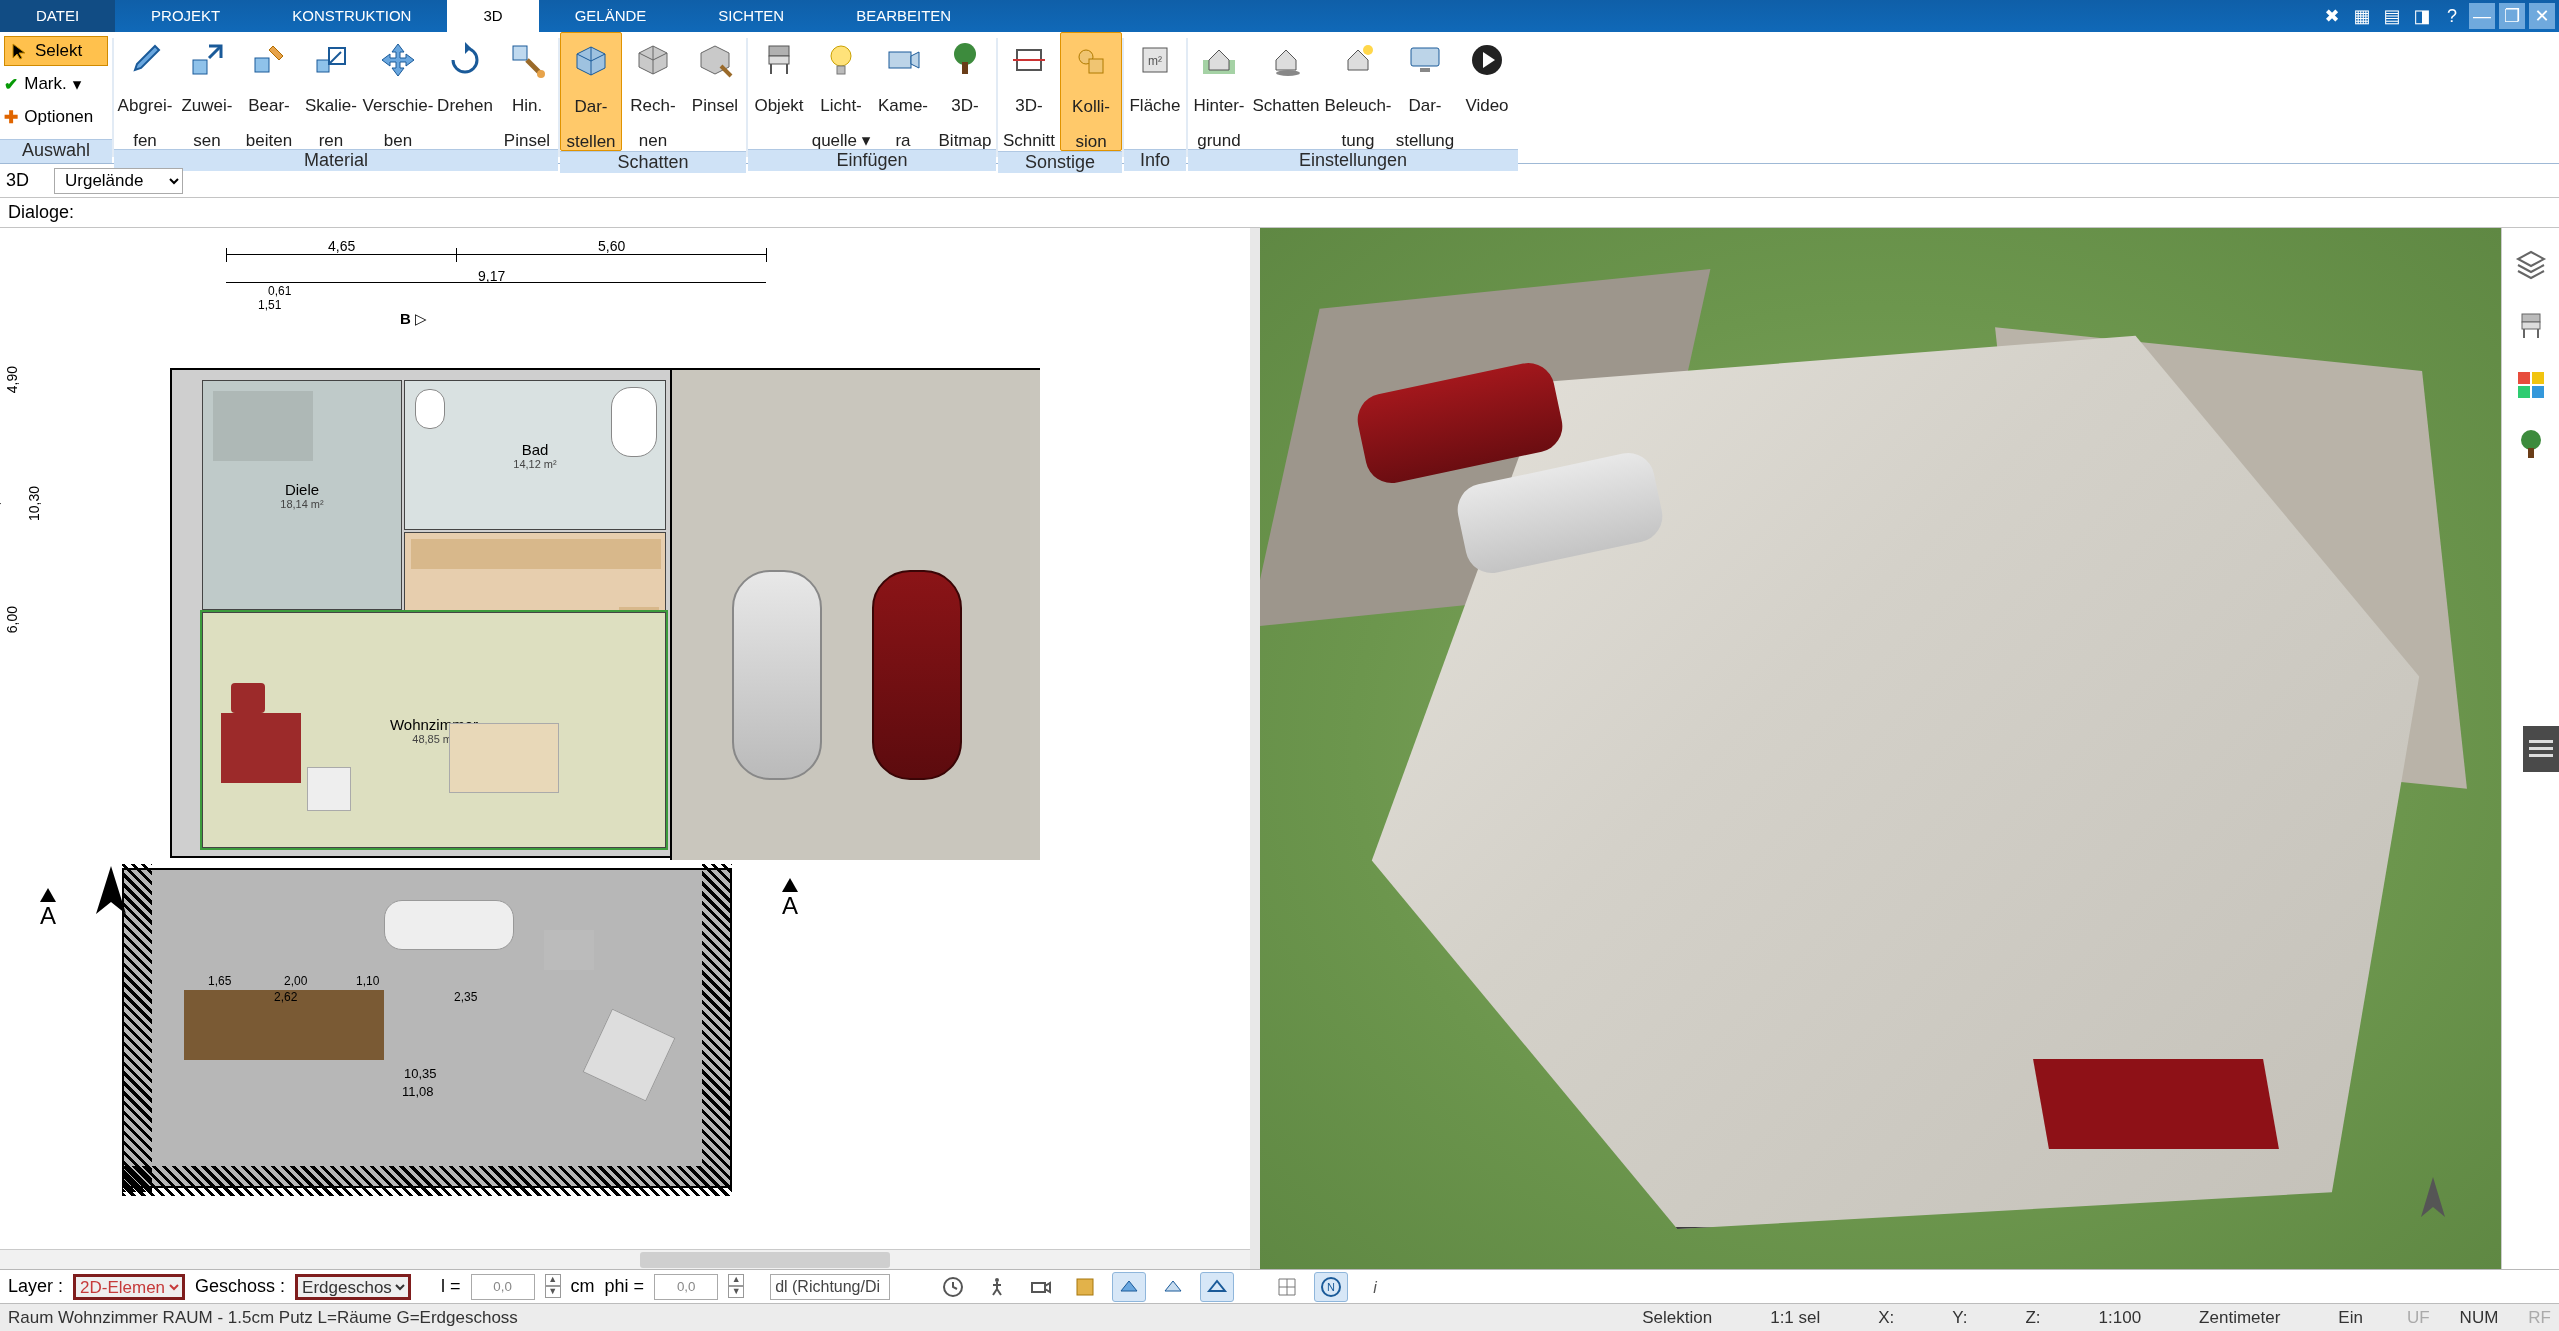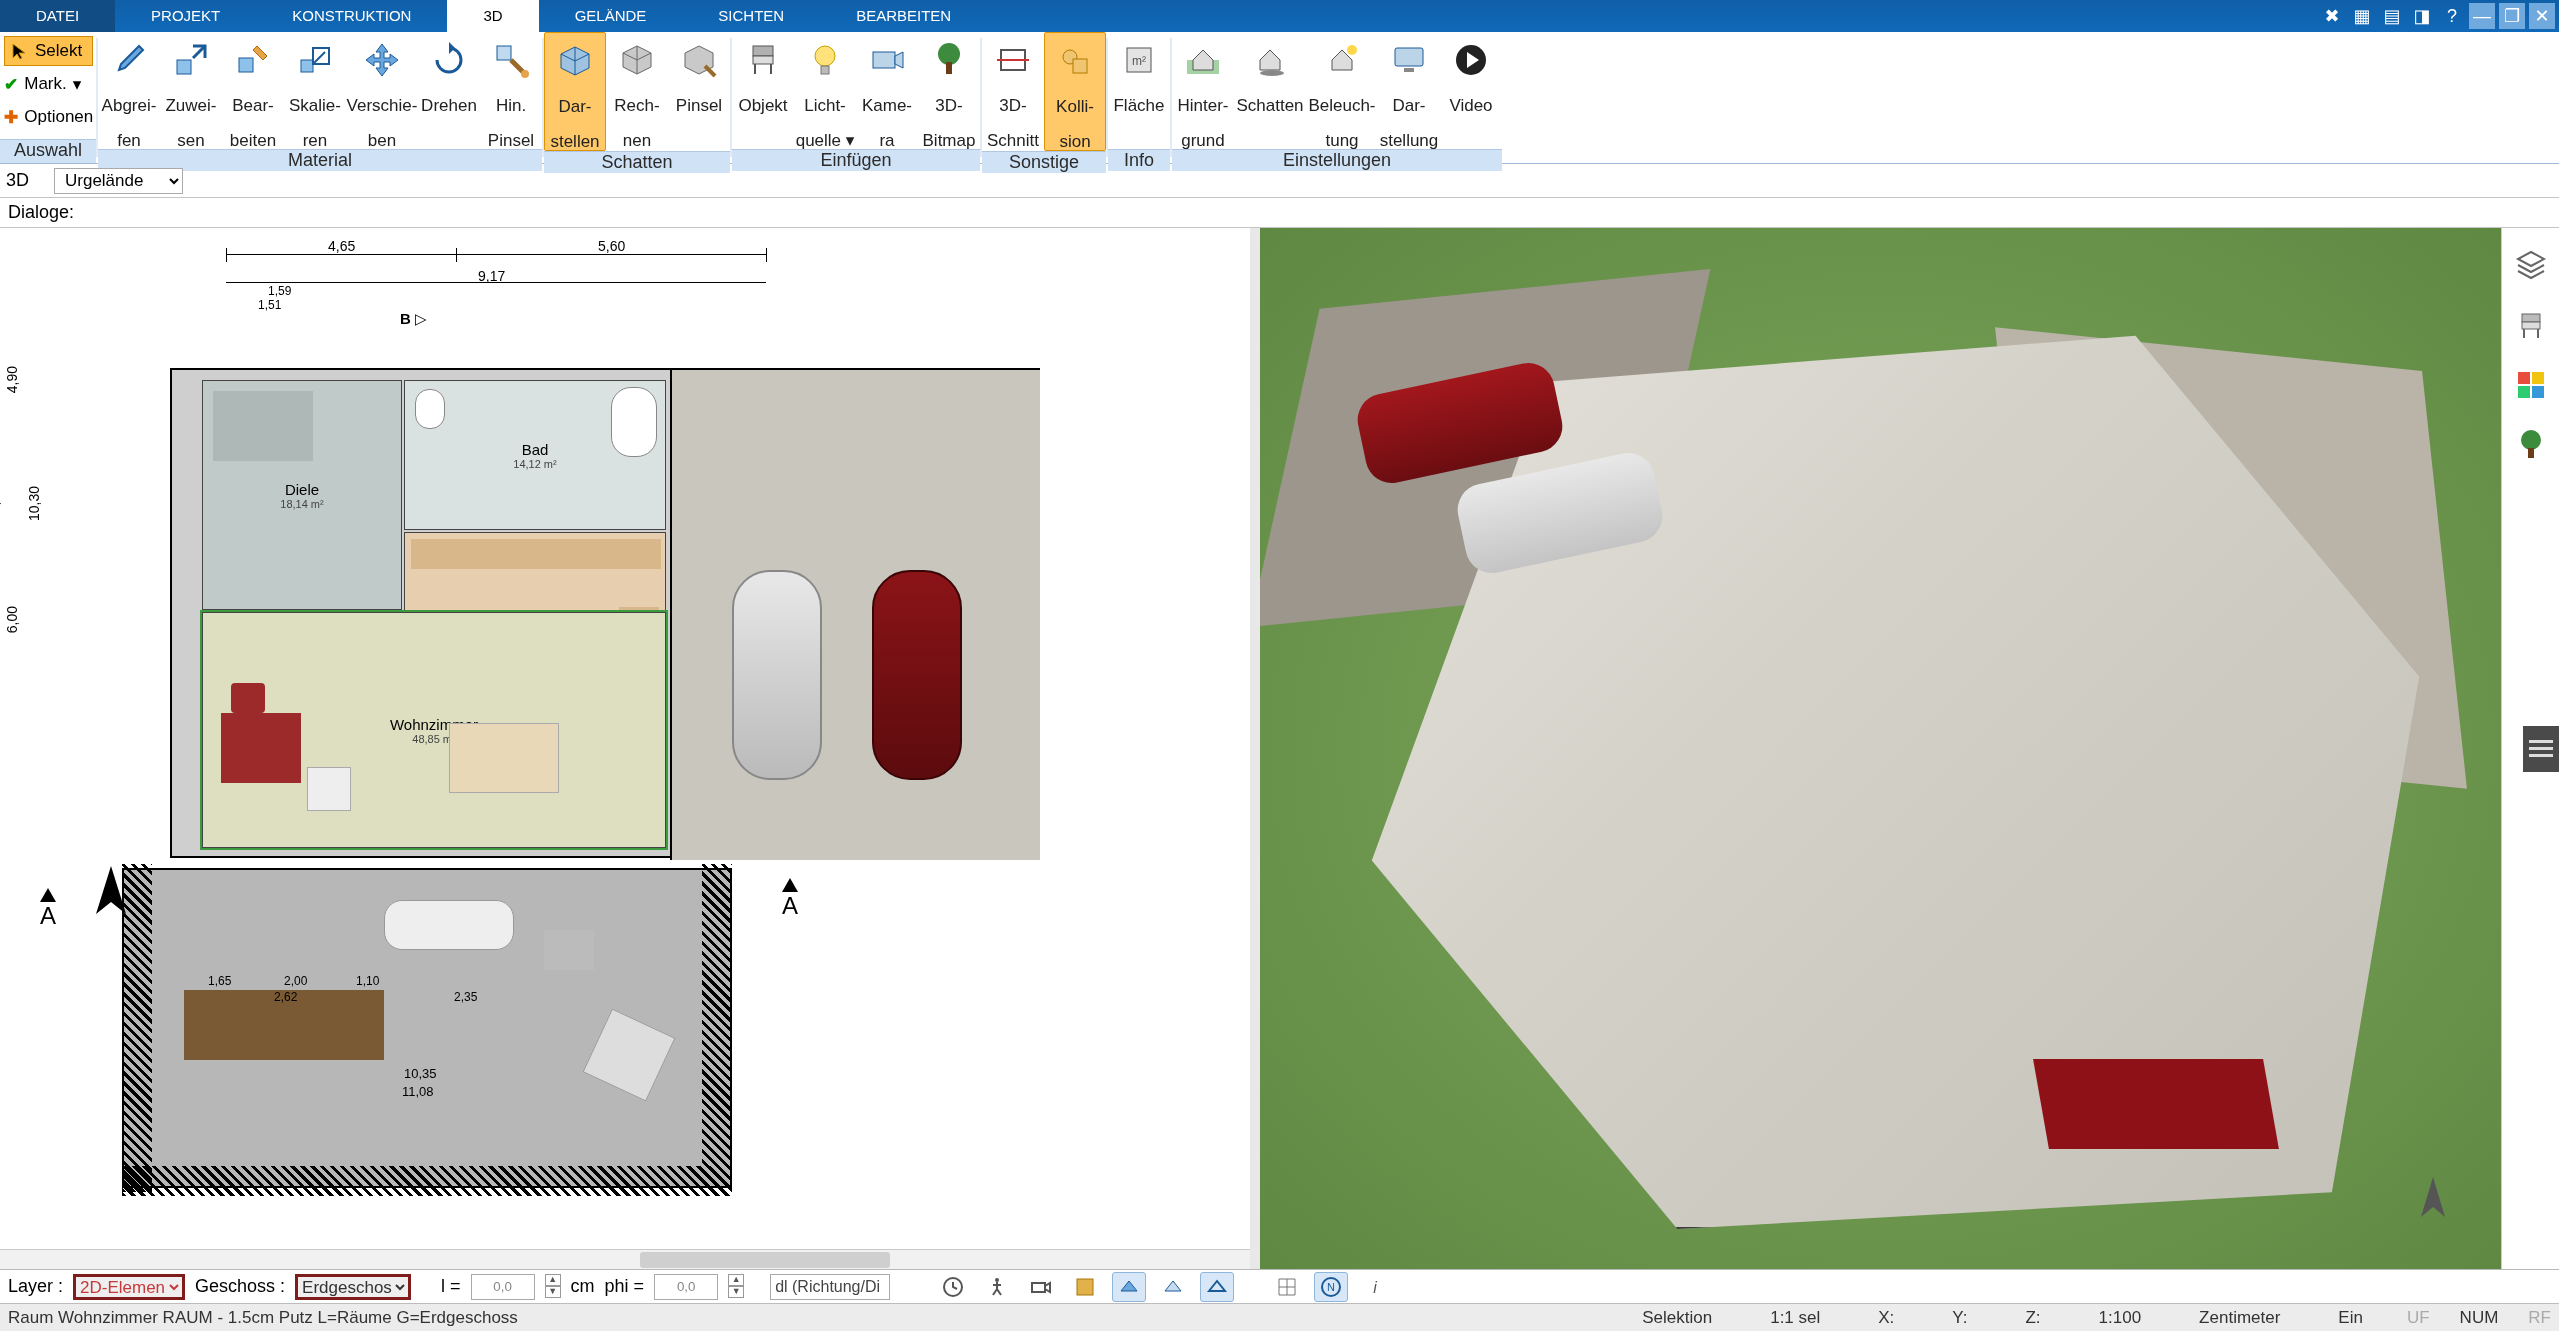--- a/index.html
+++ b/index.html
@@ -139,21 +139,21 @@
     <span>◨</span>
     <span>?</span>
     <span style="background:#6fa9dd">—</span>
     <span style="background:#6fa9dd">❐</span>
     <span style="background:#6fa9dd">✕</span>
   </div>
 </div>
 
 <div class="ribbon">
 
-  <div class="ribbon-group" style="width:96px">
+  <div class="ribbon-group" style="width:112px">
     <div class="ribbon-group-body">
       <div class="sel-block">
         <div class="sel-row sel">
           <svg width="18" height="18">
               <path d="M2 2 L2 16 L6 12 L9 17 L11 16 L8 11 L14 11 Z" fill="#000" stroke="#c78a00"></path>
             </svg>
           <span>Selekt</span>
         </div>
         <div class="sel-row">
           <span class="check">✔</span>
@@ -450,21 +450,21 @@
 
       <div class="dims-top">
         <div class="dim-line" style="left:168px; width:540px; top:10px"></div>
         <div class="dim-tick" style="left:168px; top:4px"></div>
         <div class="dim-tick" style="left:398px; top:4px"></div>
         <div class="dim-tick" style="left:708px; top:4px"></div>
         <div class="dim-text" style="left:270px; top:-6px">4,65</div>
         <div class="dim-text" style="left:540px; top:-6px">5,60</div>
         <div class="dim-line" style="left:168px; width:540px; top:38px"></div>
         <div class="dim-text" style="left:420px; top:24px">9,17</div>
-        <div class="dim-text" style="left:210px; top:40px; font-size:12px">1,59</div>
+        <div class="dim-text" style="left:210px; top:40px; font-size:12px">0,61</div>
         <div class="dim-text" style="left:200px; top:54px; font-size:12px">1,51</div>
         <span class="dim-text" style="left:342px;top:66px;font-size:15px"><b>B</b> ▷</span>
       </div>
 
       <div class="dims-left">
         <div style="position:absolute; top:60px; left:0; writing-mode:vertical-rl; transform:rotate(180deg); font-size:14px">4,90</div>
         <div style="position:absolute; top:300px; left:0; writing-mode:vertical-rl; transform:rotate(180deg); font-size:14px">6,00</div>
         <div style="position:absolute; top:180px; left:22px; writing-mode:vertical-rl; transform:rotate(180deg); font-size:14px">10,30</div>
         <div style="position:absolute; top:180px; left:-18px; writing-mode:vertical-rl; transform:rotate(180deg); font-size:14px">11,03</div>
       </div>

